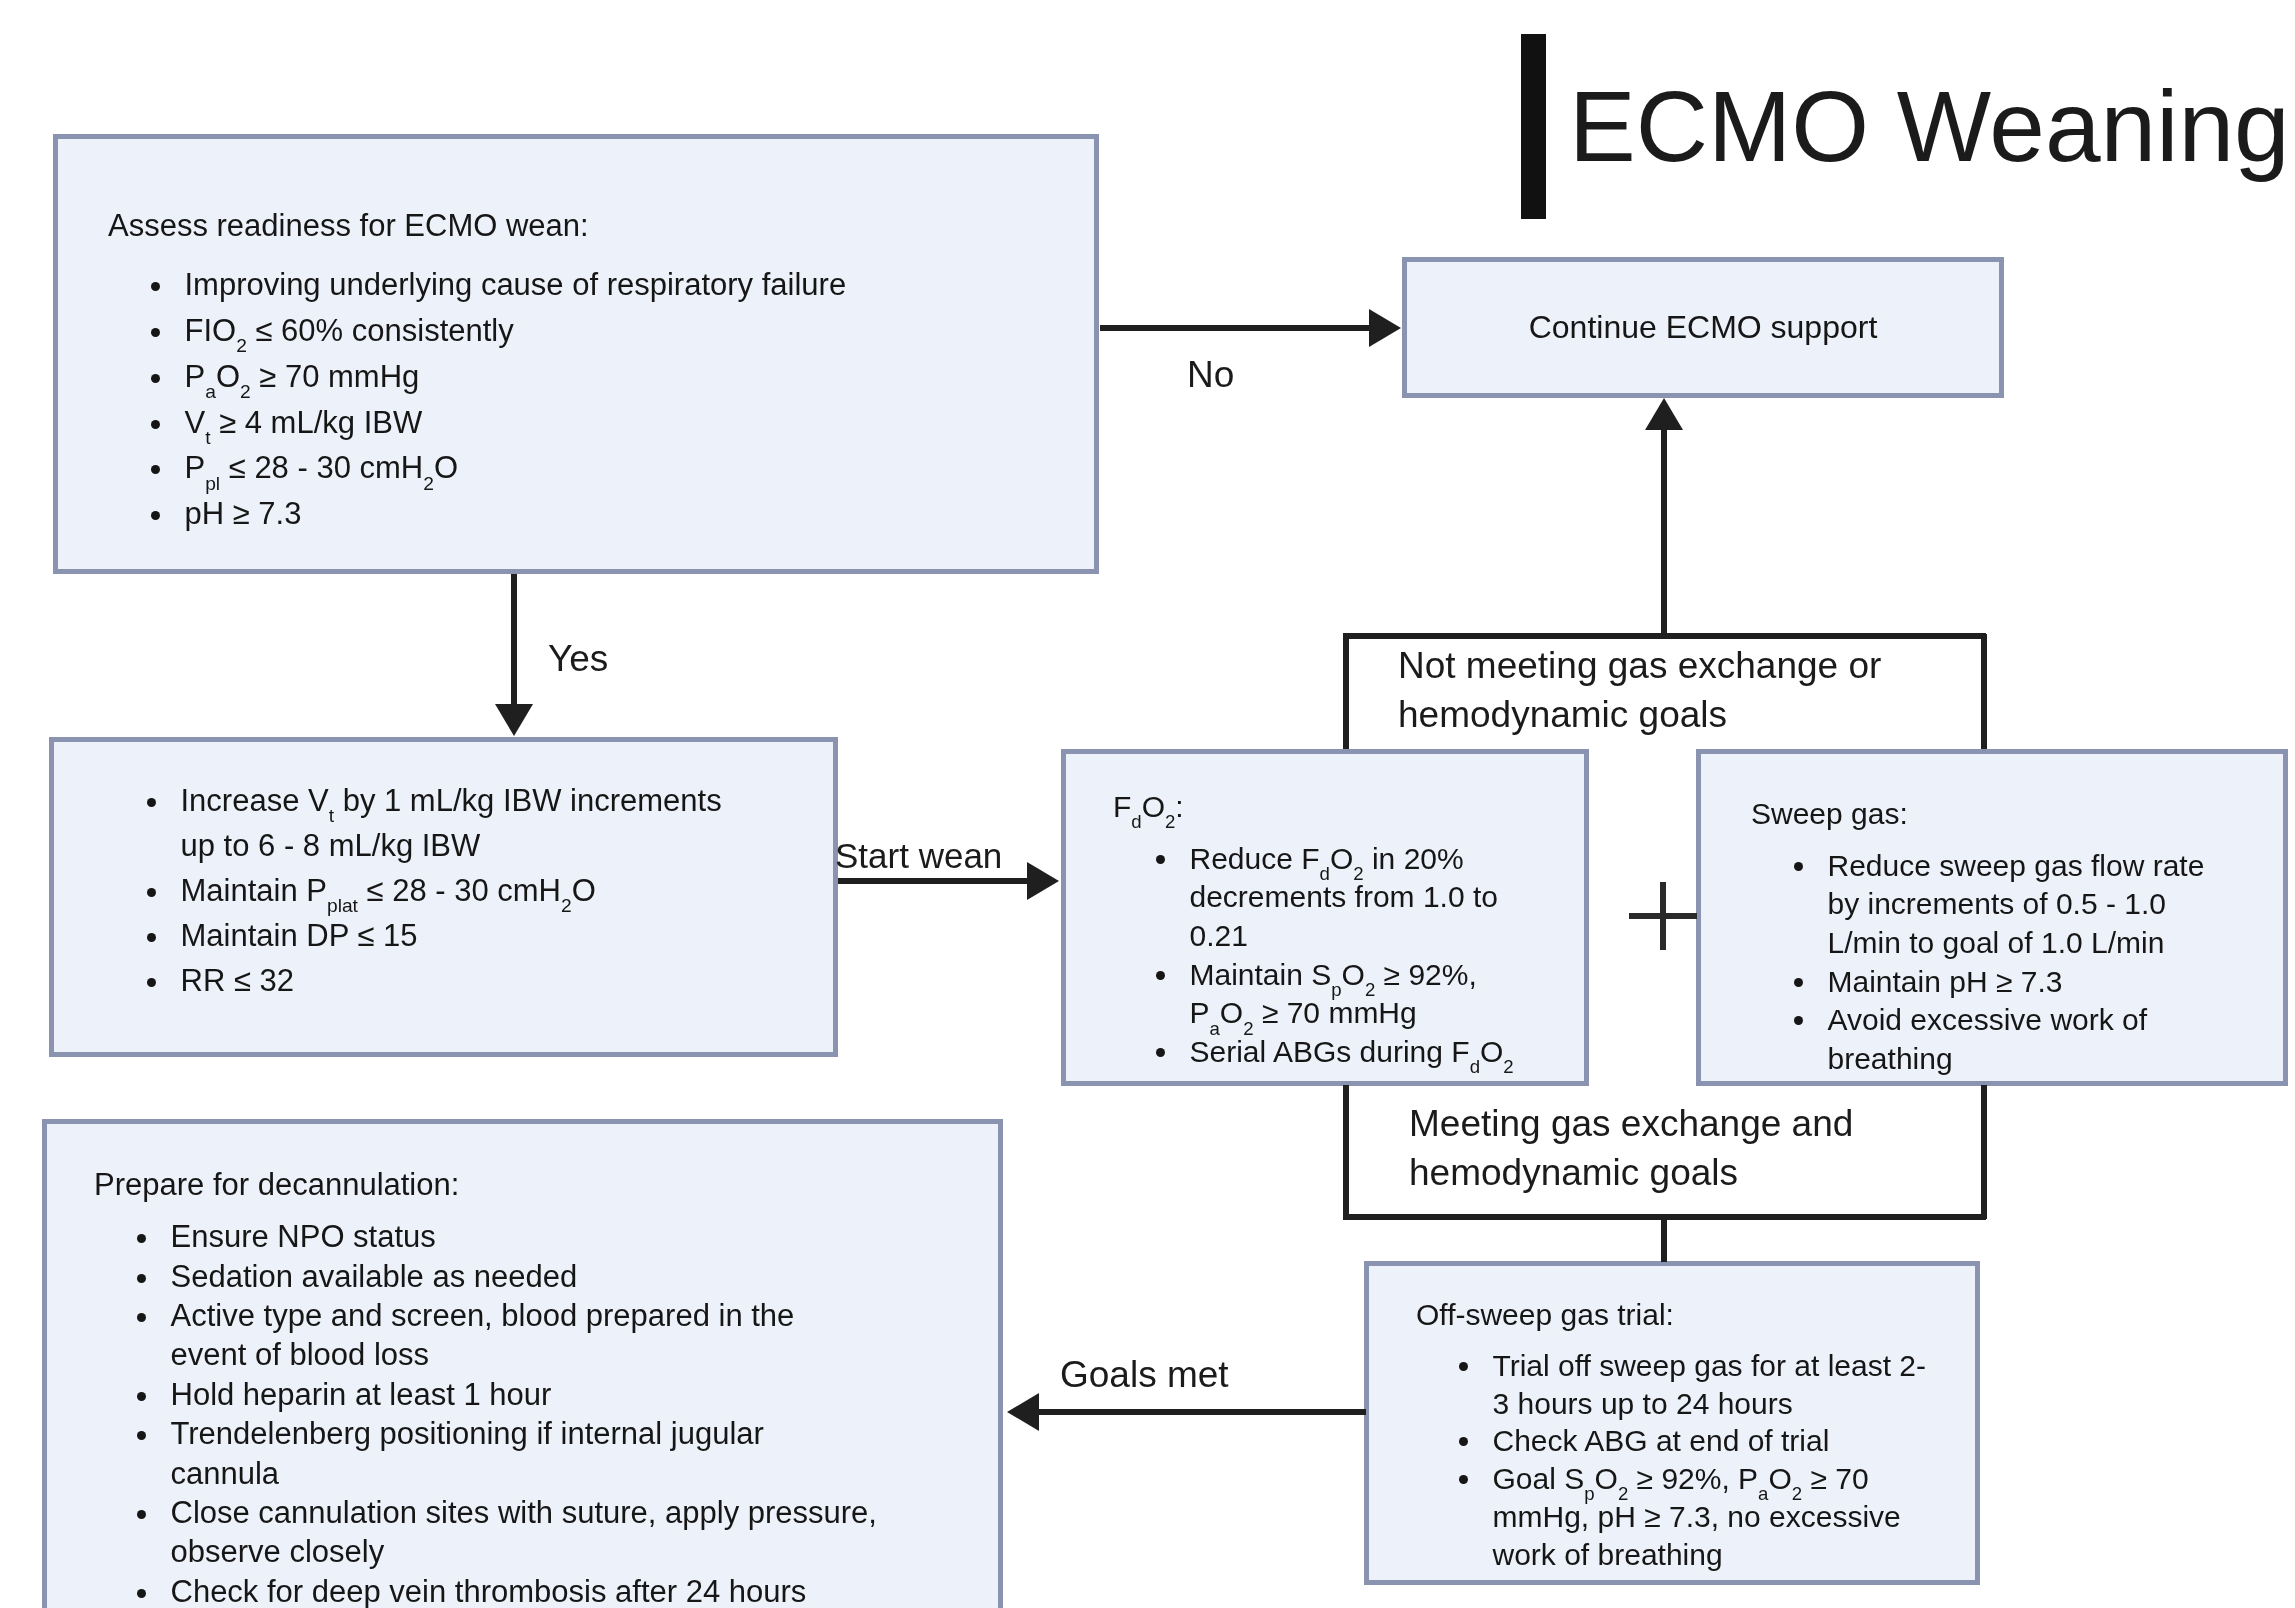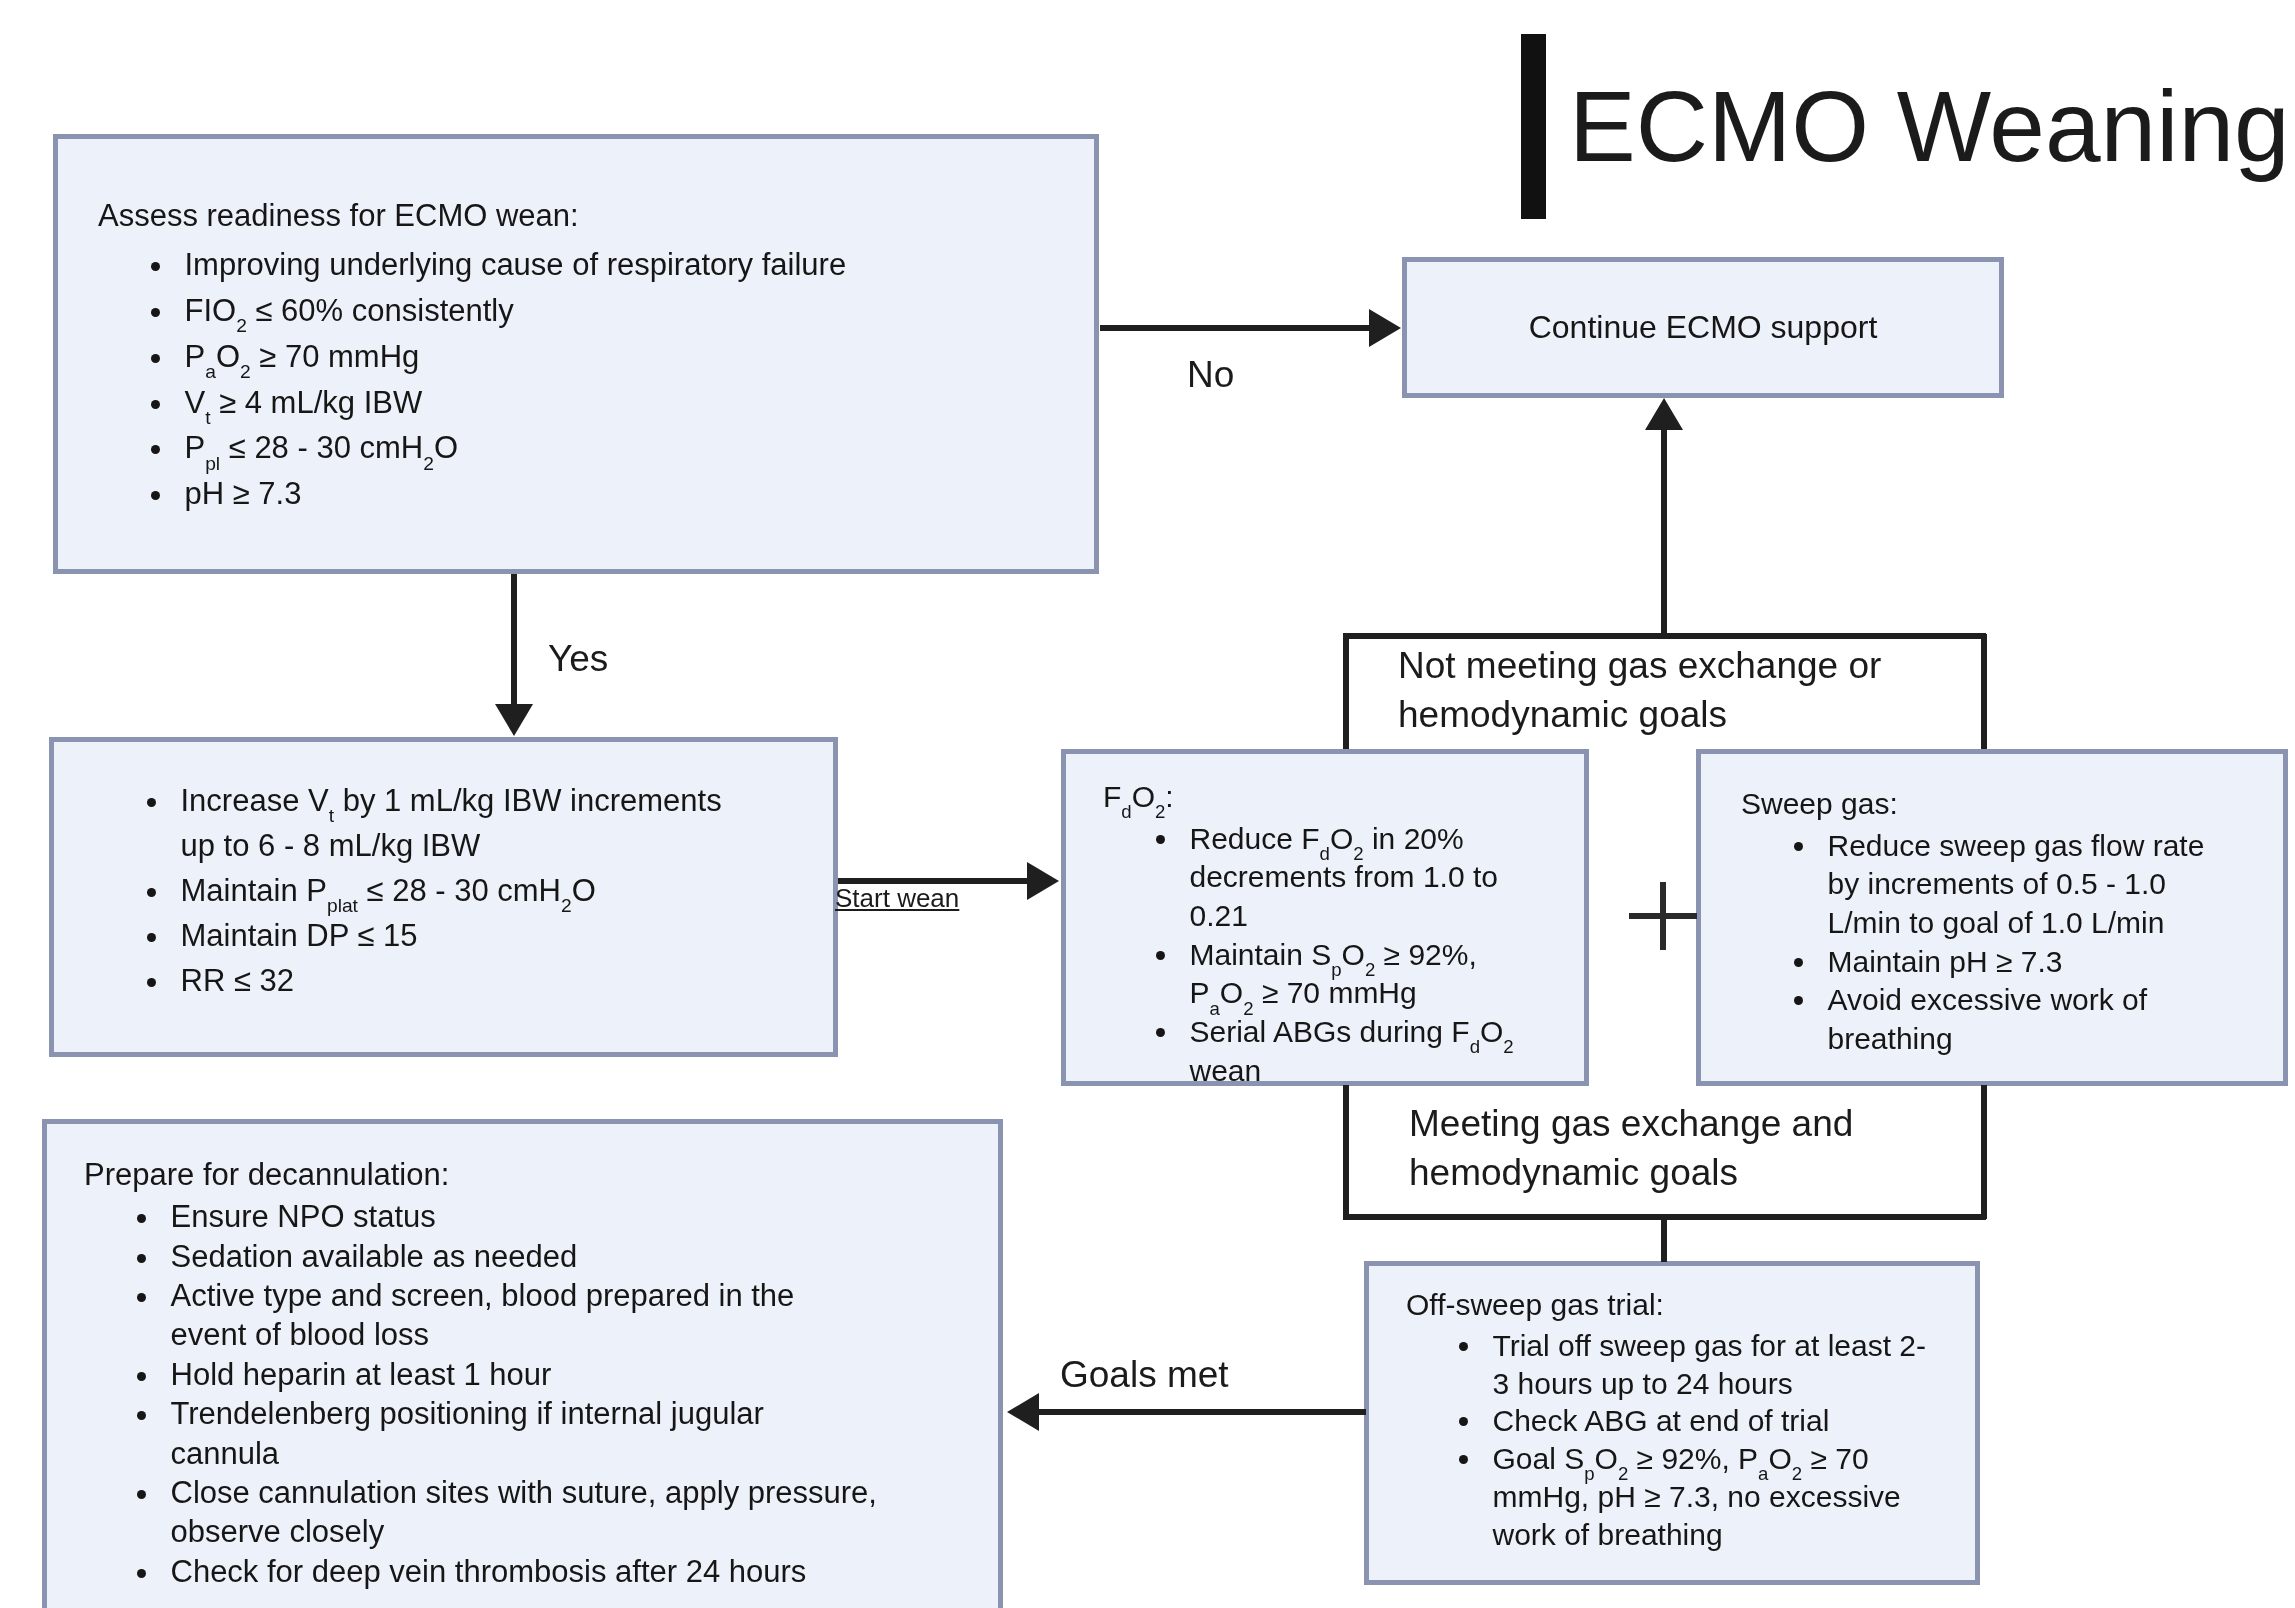--- a/index.html
+++ b/index.html
@@ -5,21 +5,21 @@
   html,body{margin:0;padding:0;background:#ffffff;}
   .canvas{
     position:relative;width:2295px;height:1609px;background:#ffffff;
     font-family:"Liberation Sans",sans-serif;color:#161616;overflow:hidden;
   }
   
   .node{
     position:absolute;box-sizing:border-box;overflow:hidden;
     background:#edf1f9;border:5px solid #8a94b0;
   }
-  .node .node-title{margin:3px;}
+  .node .node-title{margin:13px;}
   .node ul{margin:0;padding-left:81px;list-style:disc;}
   .node li{padding-left:8.5px;}
   sub{font-size:62%;line-height:0;position:relative;top:0.22em;}
   #node-assess  {left:53px;  top:134px;  width:1046px;height:440px;padding:51px 32px 0 37px; font-size:31px;line-height:1.48;}
   #node-continue{left:1402px;top:257px;  width:602px; height:141px;display:flex;align-items:center;justify-content:center;font-size:32px;text-align:center;}
   #node-augment {left:49px;  top:737px; width:789px;height:320px;padding:37px 70px 0 37px;font-size:31px;line-height:1.45;}
   #node-fdo2    {left:1061px;top:749px; width:528px; height:337px;padding:21px 66px 0 34px; font-size:30px;line-height:1.29;}
   #node-sweep   {left:1696px;top:749px; width:592px; height:337px;padding:28px 70px 0 37px;font-size:30px;line-height:1.29;}
   #node-prepare {left:42px;  top:1119px; width:961px;height:497px;padding:28px 120px 0 34px;font-size:31px;line-height:1.27;}
   #node-offsweep{left:1364px;top:1261px; width:616px; height:324px;padding:17px 40px 0 34px; font-size:30px;line-height:1.26;}
@@ -50,21 +50,21 @@
   .ah-down {border-top:32px solid #1f1f1f;border-left:19px solid transparent;border-right:19px solid transparent;}
   #ah-no       {left:1369px;top:309px;}
   #ah-yes      {left:495px; top:704px;}
   #ah-startwean{left:1027px;top:862px;}
   #ah-up-cont  {left:1645px;top:398px;}
   #ah-goalsmet {left:1007px;top:1393px;}
   
   .conn-label{position:absolute;font-size:37px;line-height:1.32;color:#1b1b1b;white-space:nowrap;}
   #lbl-no       {left:1187px;top:351px;}
   #lbl-yes      {left:548px; top:635px;}
-  #lbl-startwean{left:835px;top:881px;font-size:26px;text-decoration:underline;}
+  #lbl-startwean{left:835px;top:833px;font-size:35px;}
   #lbl-goalsmet {left:1060px;top:1351px;}
   #lbl-notmeet  {left:1398px;top:642px; width:535px;white-space:normal;}
   #lbl-meet     {left:1409px;top:1100px;width:521px;white-space:normal;}
   
   .plus-h{position:absolute;left:1629px;top:913px;width:68px;height:6.3px;background:#2a2a2a;}
   .plus-v{position:absolute;left:1660px;top:882px;width:6.3px;height:68px;background:#2a2a2a;}
 </style>
 </head>
 <body>
 

